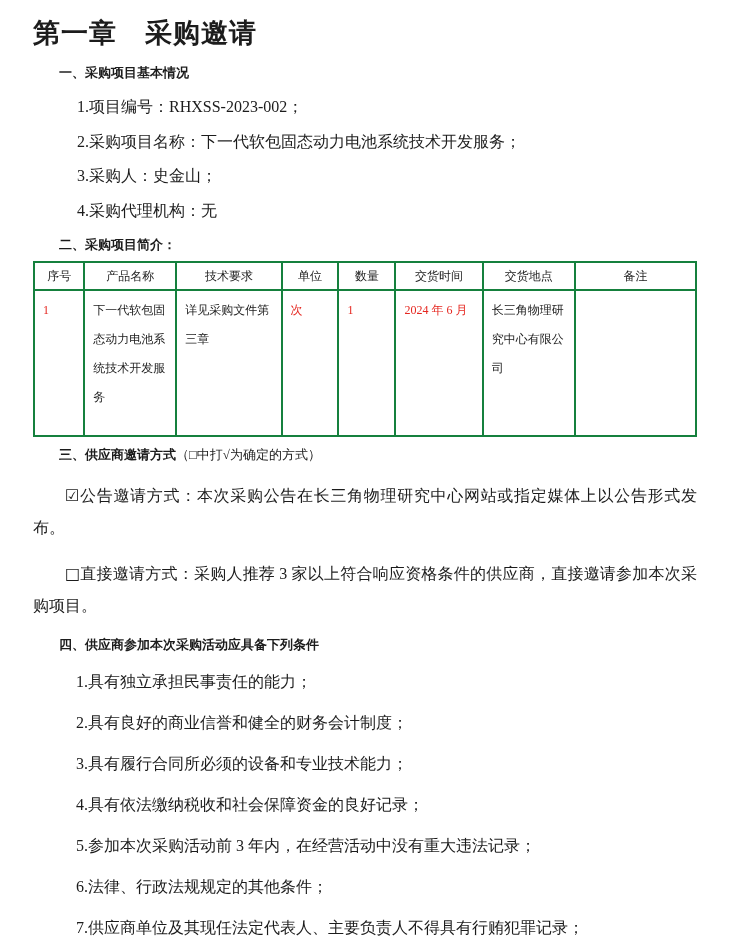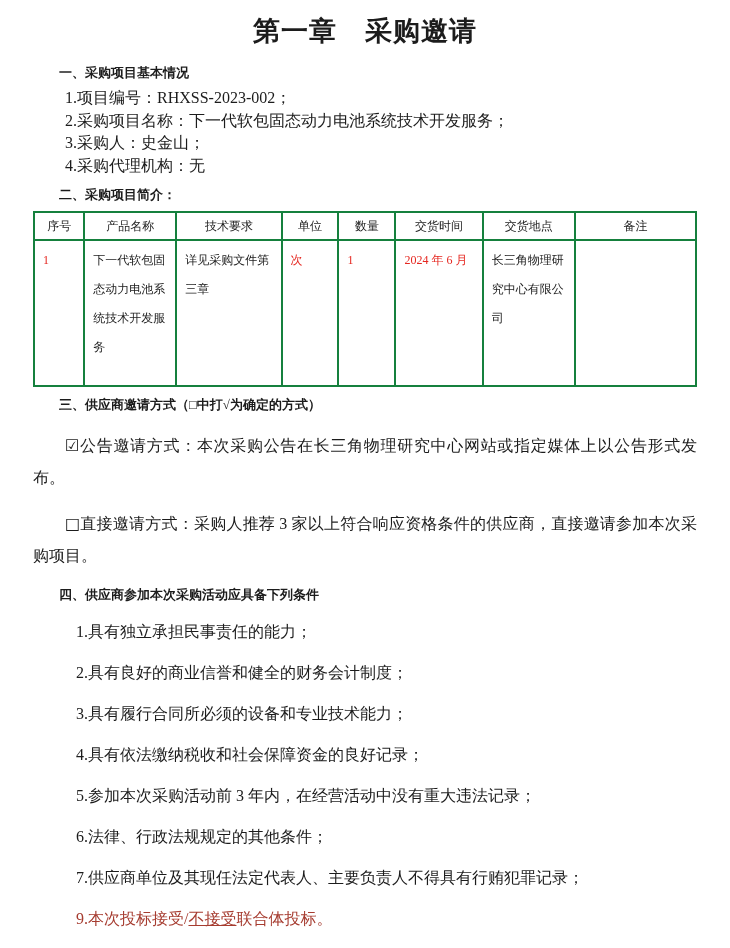--- a/index.html
+++ b/index.html
@@ -9,29 +9,29 @@
   }
   *{box-sizing:border-box;}
   html,body{margin:0;padding:0;}
   body{
     width:730px;height:948px;overflow:hidden;background:#ffffff;
     font-family:"Liberation Serif","DejaVu Serif",serif;
     color:var(--text);
   }
   .page{width:730px;height:948px;padding:8px 33px 0 33px;}
   .doc-title{
-    text-align:center;font-size:27px;font-weight:bold;
-    margin:10px 0 14px 0;line-height:30px;letter-spacing:1px;font-family:Liberation Mono, monospace;
+    text-align:left;font-size:27px;font-weight:bold;
+    margin:10px 0 14px 0;line-height:30px;letter-spacing:1px;
   }
   .sec-heading{
     font-weight:bold;font-size:13px;line-height:22px;
     text-indent:2em;margin:7px 0 3px 0;white-space:nowrap;
   }
-  .sec-heading .normal{font-weight:bold;}
-  .s1-item{font-size:16px;line-height:22.5px;text-indent:2em;margin:0;}
+  .sec-heading .normal{font-weight:normal;}
+  .s1-item{font-size:16px;line-height:22.5px;text-indent:2em;margin:12px;}
   table.products{
     width:100%;border-collapse:collapse;margin:5px 0 4px 0;
     border:2px solid #000;table-layout:fixed;
   }
   table.products th, table.products td{
     border:2px solid #15803d;font-size:12px;font-weight:normal;margin-left:7px;
   }
   table.products th{text-align:center;padding:4px 2px;height:28px;}
   table.products td{
     vertical-align:top;padding:5px 8px;line-height:29px;height:146px;

